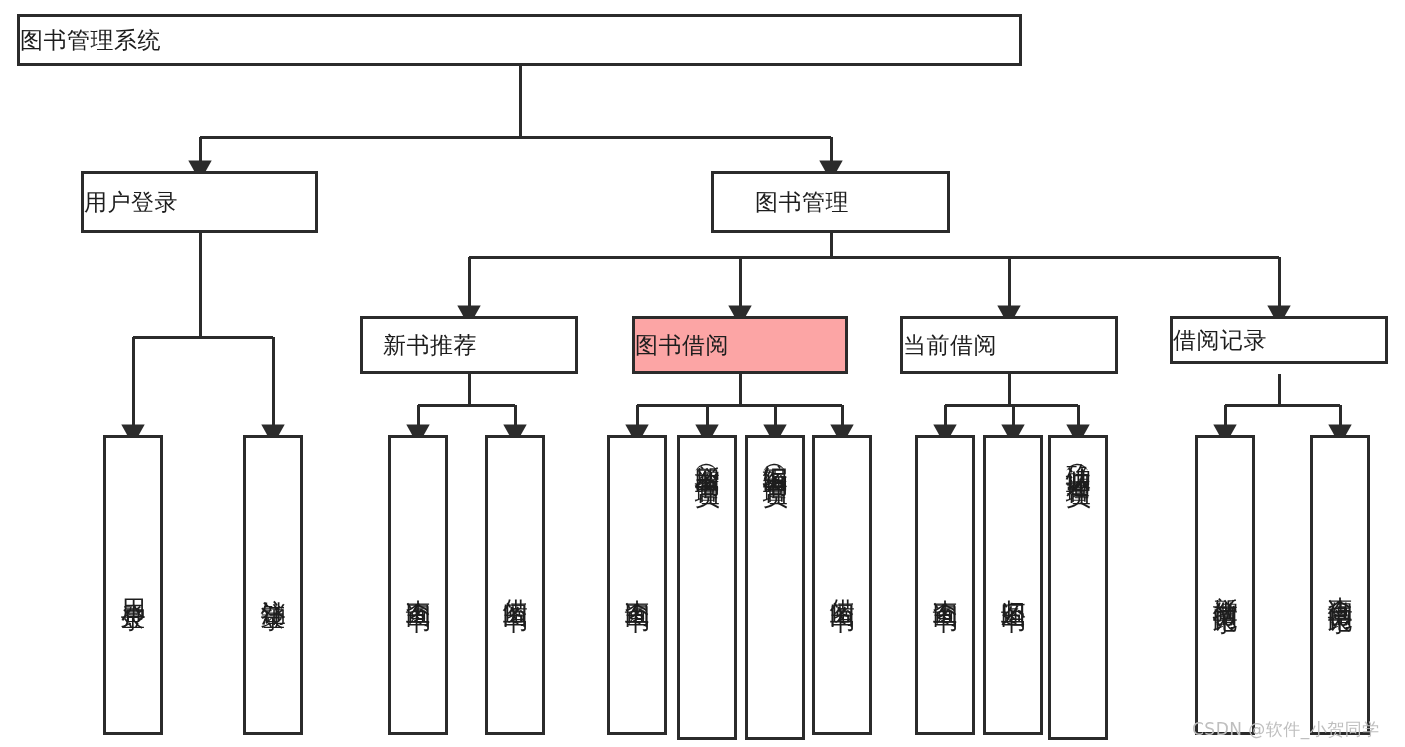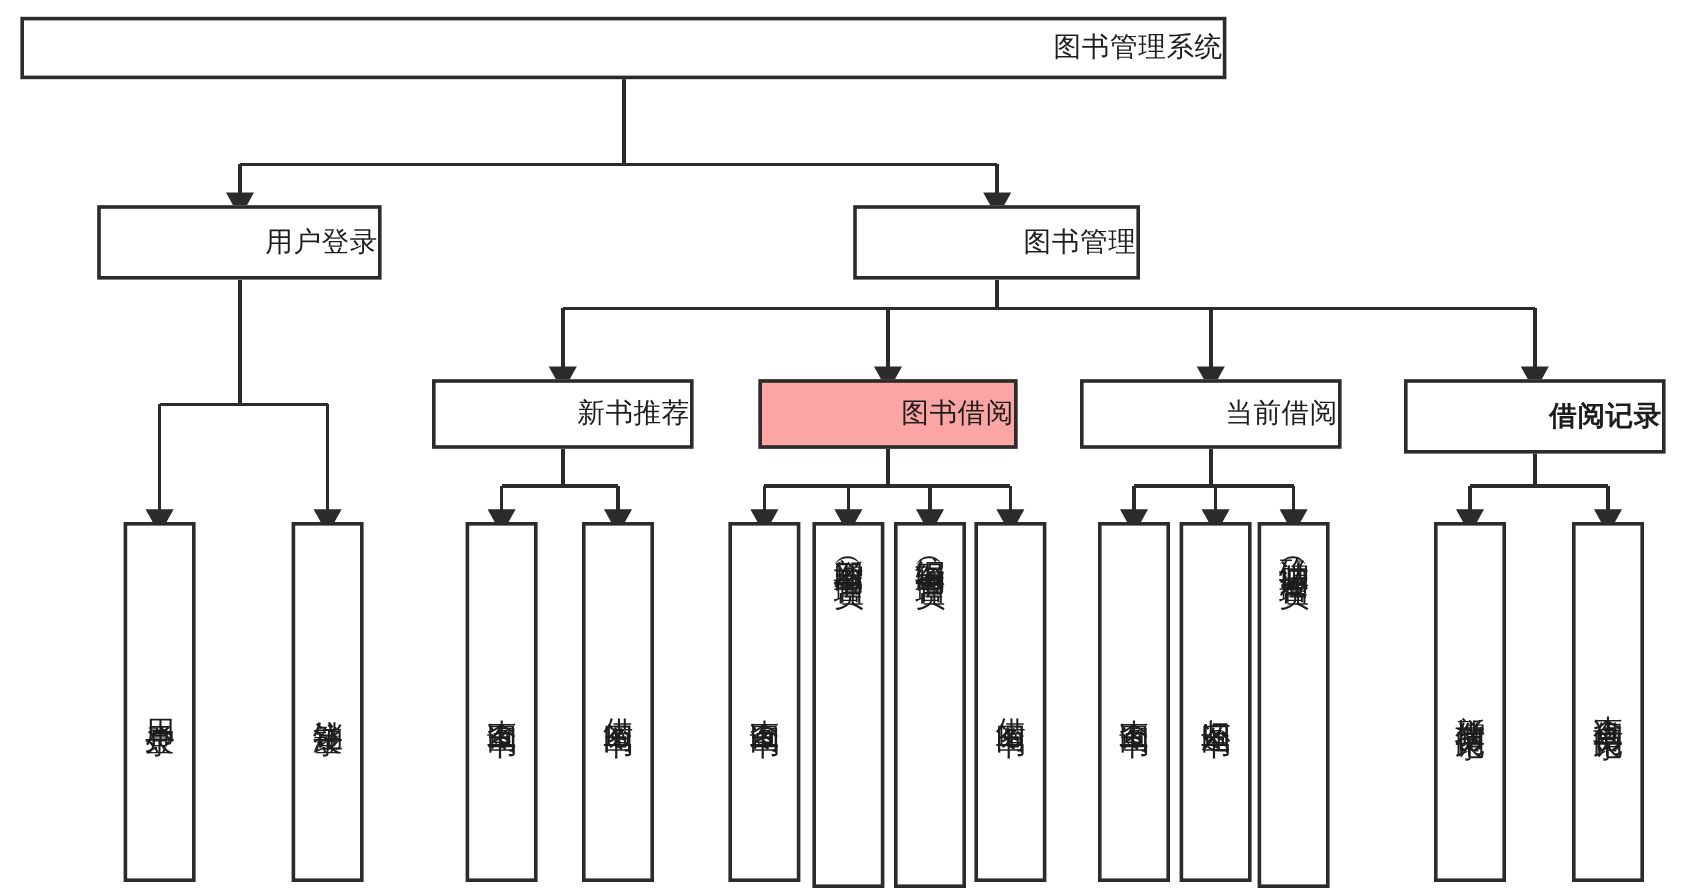--- a/index.html
+++ b/index.html
@@ -25,21 +25,21 @@
     height: 747px;
     pointer-events: none;
   }
   .node {
     position: absolute;
     box-sizing: border-box;
     background: #ffffff;
     border: 3px solid #2b2b2b;
     display: flex;
     align-items: center;
-    justify-content: flex-end;
+    justify-content: flex-start;
     overflow: hidden;
   }
   .node.horizontal .node-label {
     font-size: 23px;
     line-height: 1.15;
     color: #1d1d1d;
     white-space: nowrap;
     letter-spacing: 0.5px;
   }
   .node.vertical {
@@ -128,21 +128,21 @@
       </div>
       <div class="node horizontal" style="left: 360px; top: 316px; width: 218px; height: 58px; border-color: rgb(43, 43, 43); background: rgb(255, 255, 255); padding-left: 20px;">
         <span class="node-label" style="color: rgb(29, 29, 29);">新书推荐</span>
       </div>
       <div class="node horizontal" style="left: 632px; top: 316px; width: 216px; height: 58px; border-color: rgb(43, 43, 43); background: #fca5a5;">
         <span class="node-label" style="color: rgb(29, 29, 29);">图书借阅</span>
       </div>
       <div class="node horizontal" style="left: 900px; top: 316px; width: 218px; height: 58px; border-color: rgb(43, 43, 43); background: rgb(255, 255, 255);">
         <span class="node-label" style="color: rgb(29, 29, 29);">当前借阅</span>
       </div>
-      <div class="node horizontal" style="left: 1170px; top: 316px; width: 218px; height: 62px; border-color: rgb(43, 43, 43); background: rgb(255, 255, 255); font-weight: bold;">
+      <div class="node horizontal" style="left: 1170px; top: 316px; width: 218px; height: 48px; border-color: rgb(43, 43, 43); background: rgb(255, 255, 255);">
         <span class="node-label" style="color: rgb(29, 29, 29);">借阅记录</span>
       </div>
       <div class="node vertical centered" style="left: 103px; top: 435px; width: 60px; height: 300px; border-color: rgb(43, 43, 43); background: rgb(255, 255, 255);">
         <span class="node-label" style="color: rgb(29, 29, 29);">用户登录</span>
       </div>
       <div class="node vertical centered" style="left: 243px; top: 435px; width: 60px; height: 300px; border-color: rgb(43, 43, 43); background: rgb(255, 255, 255);">
         <span class="node-label" style="color: rgb(29, 29, 29);">注销登录</span>
       </div>
       <div class="node vertical centered" style="left: 388px; top: 435px; width: 60px; height: 300px; border-color: rgb(43, 43, 43); background: rgb(255, 255, 255);">
         <span class="node-label" style="color: rgb(29, 29, 29);">查询图书</span>
@@ -172,13 +172,14 @@
         <span class="node-label" style="color: rgb(29, 29, 29);">确认归还（管理员）</span>
       </div>
       <div class="node vertical centered" style="left: 1195px; top: 435px; width: 60px; height: 300px; border-color: rgb(43, 43, 43); background: rgb(255, 255, 255);">
         <span class="node-label" style="color: rgb(29, 29, 29);">新增借阅记录</span>
       </div>
       <div class="node vertical centered" style="left: 1310px; top: 435px; width: 60px; height: 300px; border-color: rgb(43, 43, 43); background: rgb(255, 255, 255);">
         <span class="node-label" style="color: rgb(29, 29, 29);">查询借阅记录</span>
       </div>
     </div>
 
+  <div id="watermark" style="left: 1192px; top: 718px; color: rgb(191, 191, 191);">CSDN @软件_小贺同学</div>
 </div>
 
 </body></html>

